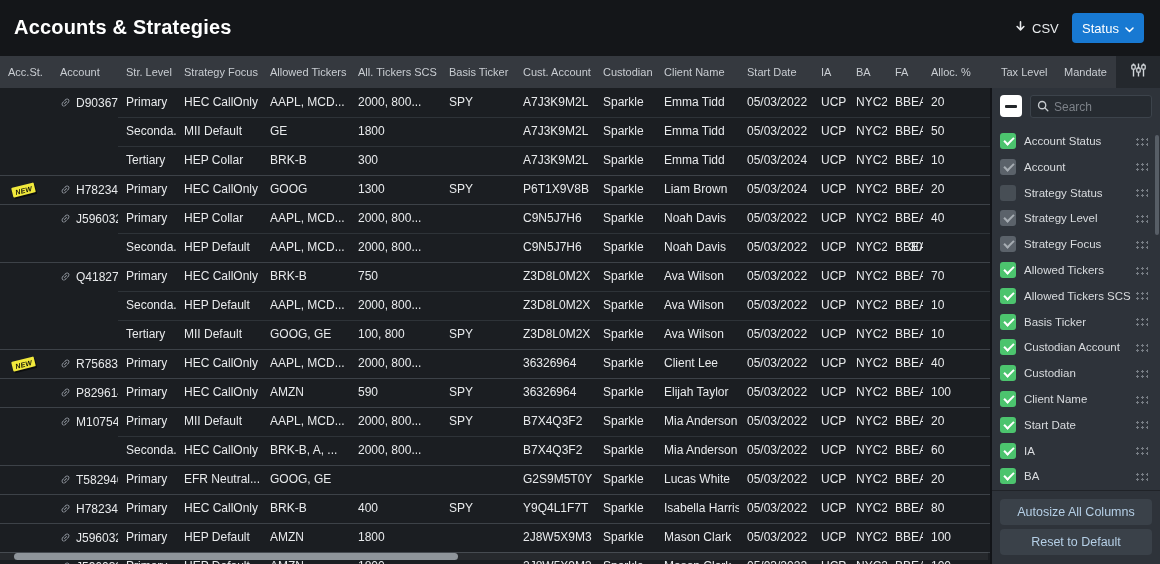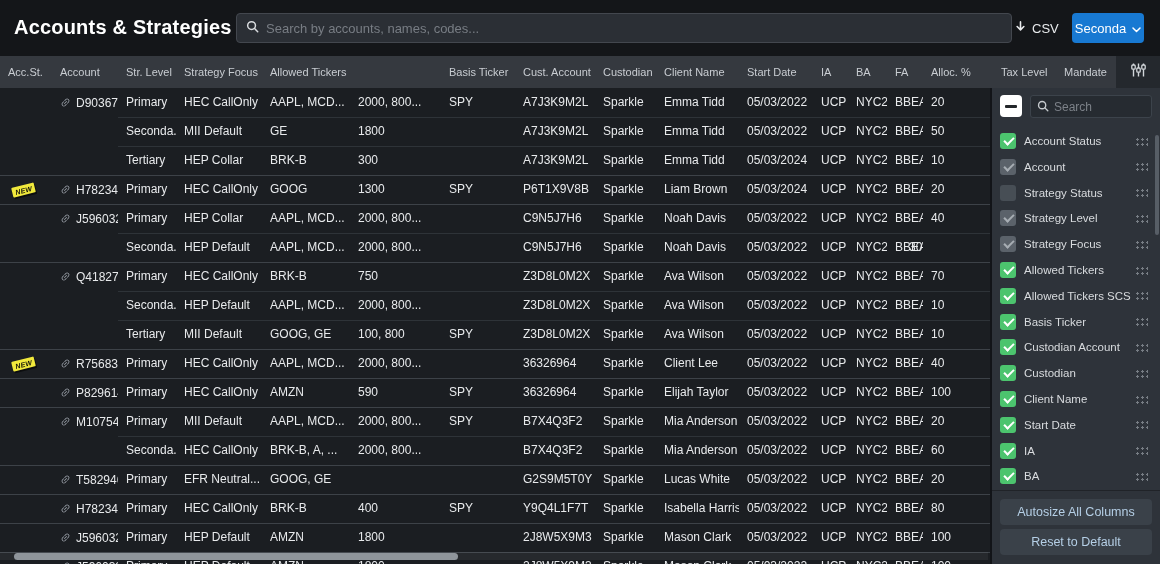--- a/index.html
+++ b/index.html
@@ -59,35 +59,28 @@
   .pbtn.autosize { top:411px; }
   .pbtn.reset { top:441px; }
 </style>
 </head>
 <body>
 
 <div class="app">
 
   <div class="topbar">
     <div class="title">Accounts &amp; Strategies</div>
-    <div class="gsearch">
-      <span><svg width="13" height="13" viewBox="0 0 14 14" fill="none">
-            <circle cx="6" cy="6" r="4.2" stroke="#d9dcdf" stroke-width="1.6"></circle>
-            <line x1="9.2" y1="9.2" x2="12.6" y2="12.6" stroke="#d9dcdf" stroke-width="1.6" stroke-linecap="round"></line>
-          </svg></span>
-      <input placeholder="Search by accounts, names, codes..." style="">
-    </div>
     <div class="csvbtn">
       <span><svg width="13" height="14" viewBox="0 0 14 15" fill="none">
             <path d="M7 2v8M3.4 7l3.6 3.6L10.6 7" stroke="#e9ebed" stroke-width="1.7" stroke-linecap="round" stroke-linejoin="round"></path>
           </svg></span>
       <span>CSV</span>
     </div>
     <div class="repbtn">
-      <span>Seconda</span>
+      <span>Status</span>
       <span><svg width="9" height="6" viewBox="0 0 9 6" fill="none">
             <path d="M1 1l3.5 3.5L8 1" stroke="#fff" stroke-width="1.5" stroke-linecap="round" stroke-linejoin="round"></path>
           </svg></span>
     </div>
   </div>
 
   <div class="colheader" id="colheader">
     <div class="hiconblock">
       <span><svg width="17" height="16" viewBox="0 0 17 16" fill="none">
             <line x1="3.5" y1="1.5" x2="3.5" y2="14.5" stroke="#d2d6da" stroke-width="1.4"></line>
@@ -106,20 +99,23 @@
       </div>
       <div class="hcell" style="left: 118px; width: 58px;">
         <span>Str. Level</span>
       </div>
       <div class="hcell" style="left: 176px; width: 86px;">
         <span>Strategy Focus</span>
       </div>
       <div class="hcell" style="left: 262px; width: 88px;">
         <span>Allowed Tickers</span>
       </div>
+      <div class="hcell" style="left: 350px; width: 91px;">
+        <span>All. Tickers SCS</span>
+      </div>
       <div class="hcell" style="left: 441px; width: 74px;">
         <span>Basis Ticker</span>
       </div>
       <div class="hcell" style="left: 515px; width: 80px;">
         <span>Cust. Account</span>
       </div>
       <div class="hcell" style="left: 595px; width: 61px;">
         <span>Custodian</span>
       </div>
       <div class="hcell" style="left: 656px; width: 83px;">

